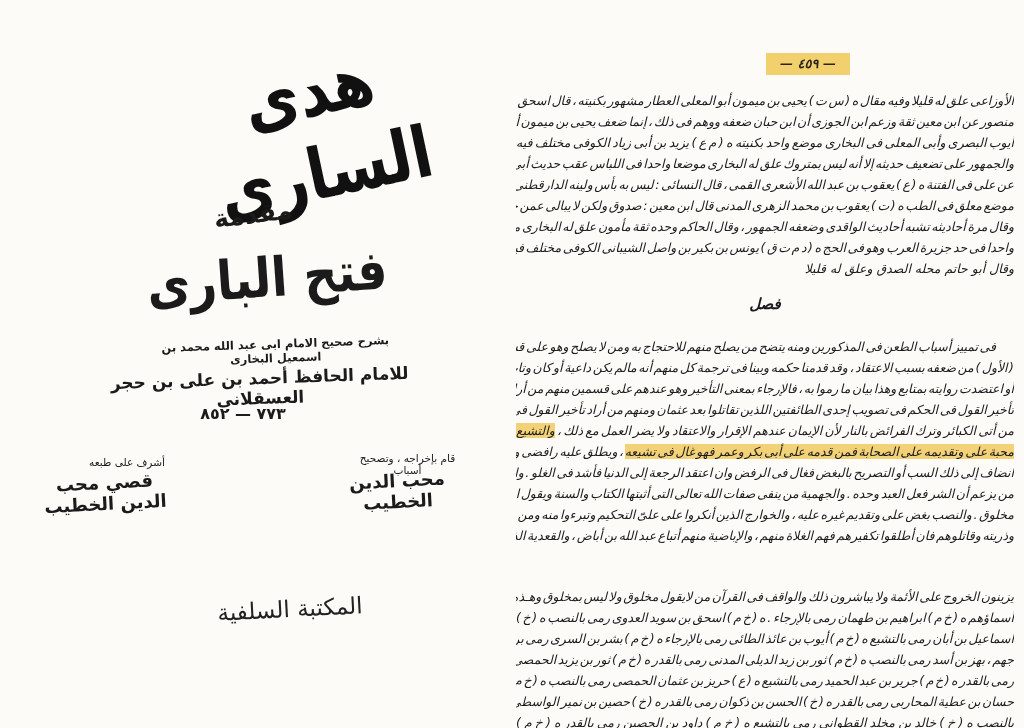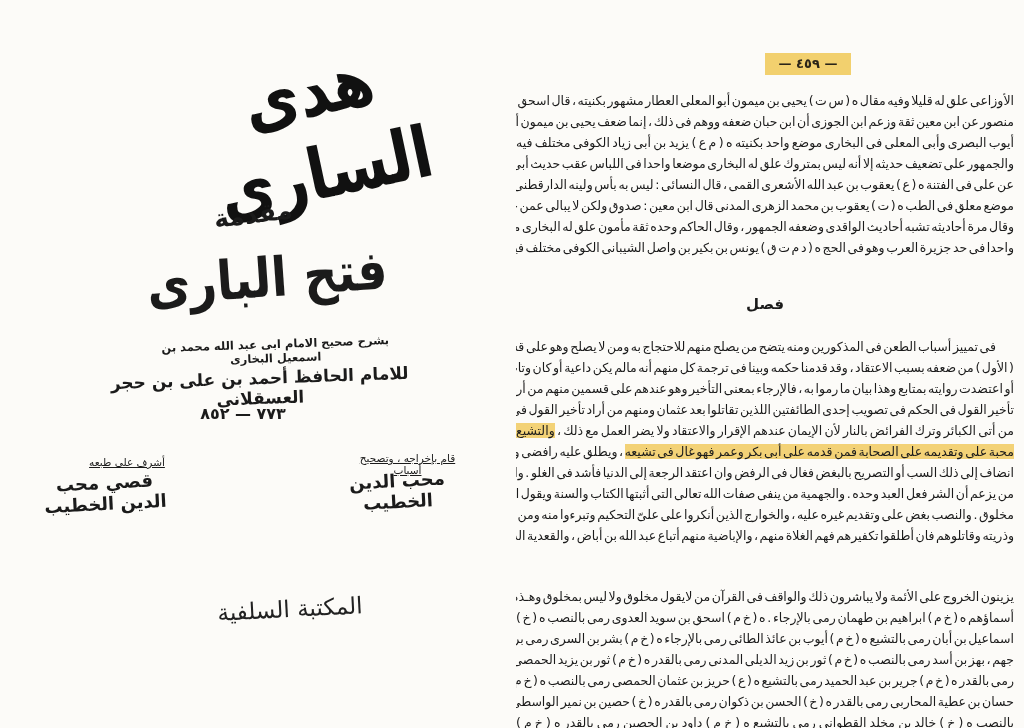--- a/index.html
+++ b/index.html
@@ -36,33 +36,33 @@
     font-size:11.5px;font-weight:bold;transform:rotate(-2deg);
   }
   .author-line{
     left:105px;top:368px;width:310px;text-align:center;
     font-size:17px;font-weight:bold;transform:rotate(-2deg);
   }
   .dates{
     left:183px;top:404px;width:120px;text-align:center;
     font-size:16px;font-weight:bold;
   }
-  .credit-label{font-size:10.5px;text-align:center;text-decoration:underline;}
+  .credit-label{font-size:10.5px;text-align:center;}
   .credit-name{font-size:18px;font-weight:bold;text-align:center;transform:rotate(-3deg);}
   .sup-label{left:82px;top:456px;width:90px;}
   .sup-name{left:40px;top:472px;width:130px;}
   .prod-label{left:345px;top:452px;width:125px;}
   .prod-name{left:330px;top:470px;width:135px;}
   .publisher{
     left:195px;top:596px;width:190px;text-align:center;
     font-size:23px;transform:rotate(-3deg);color:#222;
   }
 
   
-  .right-page{direction:rtl;}
+  .right-page{direction:rtl;font-style:italic;}
   .pnum-wrap{position:absolute;top:53px;left:86px;right:0;text-align:center;}
   .pnum{
     display:inline-block;background:#f2d06e;color:#2a2418;
     font-size:13px;font-weight:bold;padding:3px 14px 4px 14px;
   }
   .para{position:absolute;left:10px;right:10px;}
   .para1{top:90px;}
   .para2{top:336px;}
   .tline{
     white-space:nowrap;overflow:hidden;
@@ -105,20 +105,21 @@
 
     <div class="para para1" dir="rtl">
         <div class="tline" style="word-spacing: -2.4px;"><span class="tin"><span>الأوزاعى علق له قليلا وفيه مقال ه ( س ت ) يحيى بن ميمون أبو المعلى العطار مشهور بكنيته ، قال اسحق بن</span></span></div>
         <div class="tline" style="word-spacing: -2.4px;"><span class="tin"><span>منصور عن ابن معين ثقة وزعم ابن الجوزى أن ابن حبان ضعفه ووهم فى ذلك ، إنما ضعف يحيى بن ميمون أبا</span></span></div>
         <div class="tline" style="word-spacing: -1.58828px;"><span class="tin"><span>أيوب البصرى وأبى المعلى فى البخارى موضع واحد بكنيته ه ( م ع ) يزيد بن أبى زياد الكوفى مختلف فيه</span></span></div>
         <div class="tline" style="word-spacing: -2.4px;"><span class="tin"><span>والجمهور على تضعيف حديثه إلا أنه ليس بمتروك علق له البخارى موضعا واحدا فى اللباس عقب حديث أبى بردة</span></span></div>
         <div class="tline" style="word-spacing: -2.4px;"><span class="tin"><span>عن على فى الفتنة ه ( ع ) يعقوب بن عبد الله الأشعرى القمى ، قال النسائى : ليس به بأس ولينه الدارقطنى له</span></span></div>
         <div class="tline" style="word-spacing: -2.4px;"><span class="tin"><span>موضع معلق فى الطب ه ( ت ) يعقوب بن محمد الزهرى المدنى قال ابن معين : صدوق ولكن لا يبالى عمن حدث</span></span></div>
         <div class="tline" style="word-spacing: -2.4px;"><span class="tin"><span>وقال مرة أحاديثه تشبه أحاديث الواقدى وضعفه الجمهور ، وقال الحاكم وحده ثقة مأمون علق له البخارى موضعا</span></span></div>
         <div class="tline" style="word-spacing: -2.4px;"><span class="tin"><span>واحدا فى حد جزيرة العرب وهو فى الحج ه ( د م ت ق ) يونس بن بكير بن واصل الشيبانى الكوفى مختلف فيه ،</span></span></div>
+        <div class="tline tend"><span class="tin"><span>وقال أبو حاتم محله الصدق وعلق له قليلا</span></span></div>
       </div>
 
     <div class="section-heading">فصل</div>
 
     <div class="para para2" dir="rtl">
         <div class="tline tindent" style="word-spacing: -2.4px;"><span class="tin"><span>فى تمييز أسباب الطعن فى المذكورين ومنه يتضح من يصلح منهم للاحتجاج به ومن لا يصلح وهو على قسمين</span></span></div>
         <div class="tline" style="word-spacing: -2.4px;"><span class="tin"><span>( الأول ) من ضعفه بسبب الاعتقاد ، وقد قدمنا حكمه وبينا فى ترجمة كل منهم أنه مالم يكن داعية أو كان وتاب</span></span></div>
         <div class="tline" style="word-spacing: -2.4px;"><span class="tin"><span>أو اعتضدت روايته بمتابع وهذا بيان ما رموا به ، فالإرجاء بمعنى التأخير وهو عندهم على قسمين منهم من أراد به</span></span></div>
         <div class="tline" style="word-spacing: -2.4px;"><span class="tin"><span>تأخير القول فى الحكم فى تصويب إحدى الطائفتين اللذين تقاتلوا بعد عثمان ومنهم من أراد تأخير القول فى الحكم على</span></span></div>
         <div class="tline" style="word-spacing: -1.74632px;"><span class="tin"><span>من أتى الكبائر وترك الفرائض بالنار لأن الإيمان عندهم الإقرار والاعتقاد ولا يضر العمل مع ذلك ، </span><span class="hl">والتشيع</span></span></div>

